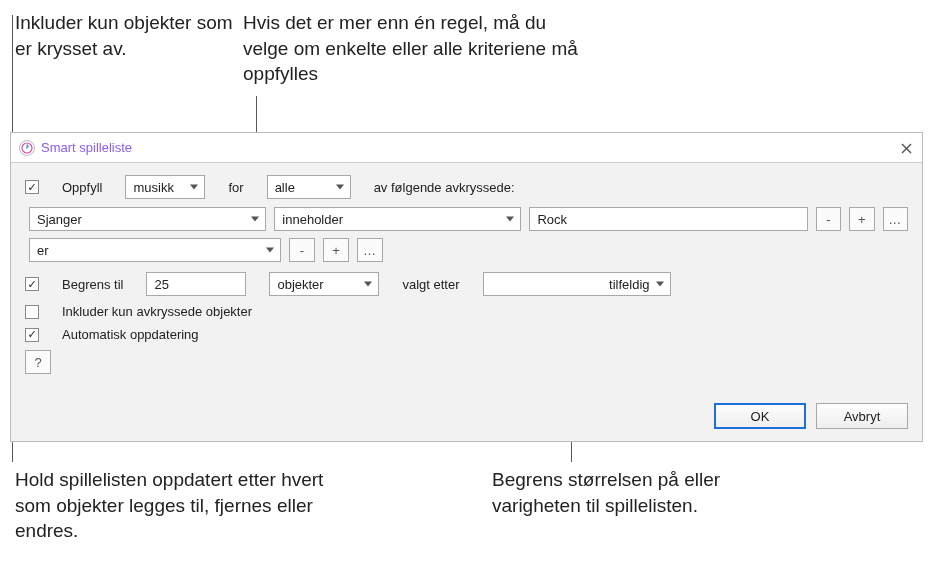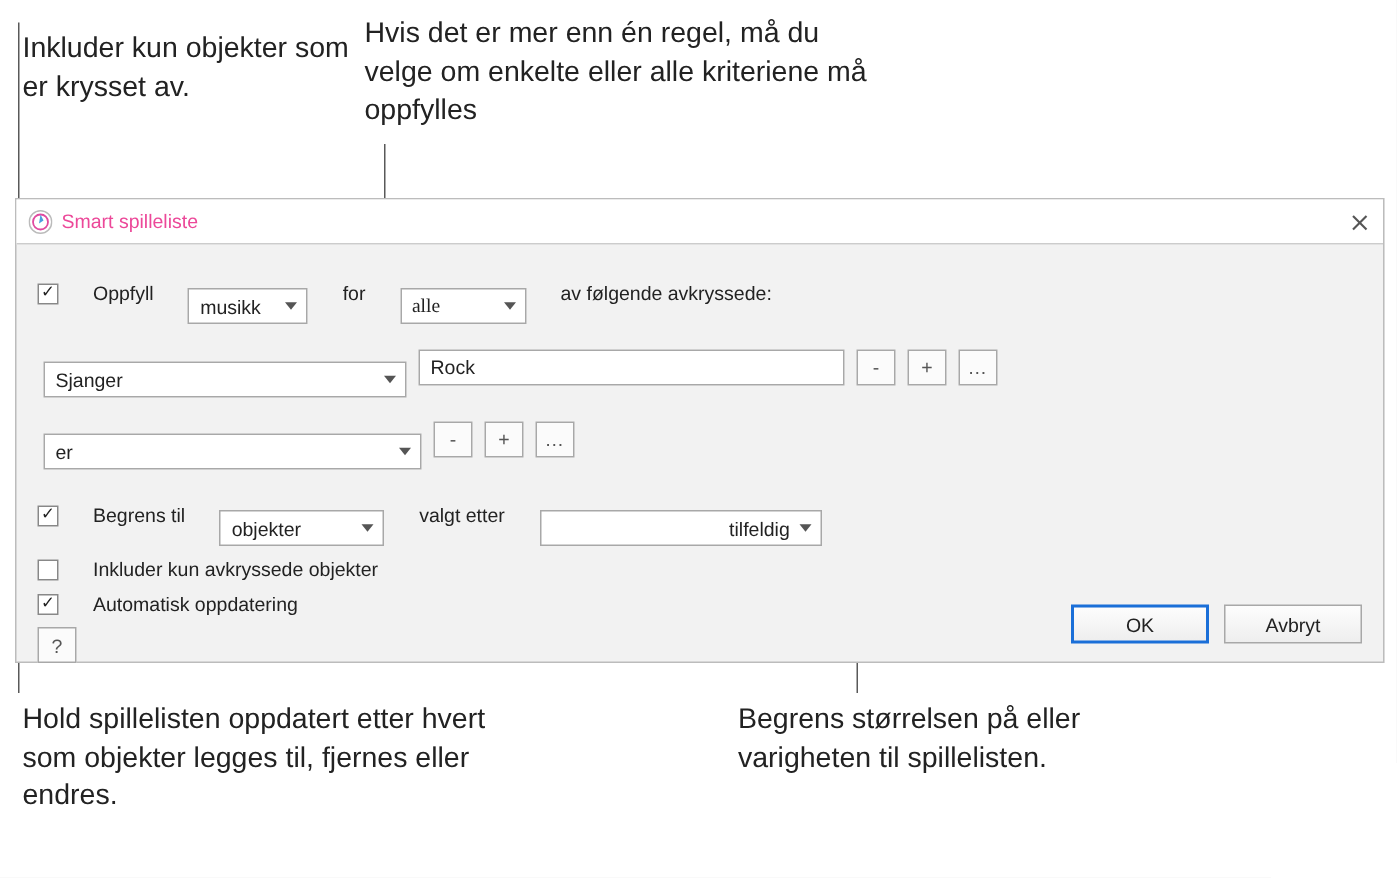--- a/index.html
+++ b/index.html
@@ -44,21 +44,21 @@
     border-bottom: 1px solid #ccc;
     display: flex;
     align-items: center;
     padding: 0 8px;
     position: relative;
   }
   .titlebar .app-icon {
     width: 16px; height: 16px; margin-right: 6px;
     display: inline-flex; align-items:center; justify-content:center;
   }
-  .titlebar .title { font-size: 13px; color: #ec4899; }
+  .titlebar .title { font-size: 13px; color: #8b5cf6; }
   .titlebar .close {
     position: absolute; right: 6px; top: 5px;
     width: 20px; height: 20px;
     display:flex; align-items:center; justify-content:center;
     cursor: pointer;
     font-size: 14px; color: #555;
   }
   .body {
     padding: 12px 14px 10px 14px;
   }
@@ -85,21 +85,20 @@
     height: 24px;
     background: #fff;
     border: 1px solid #a8a8a8;
     display: inline-flex;
     align-items: center;
     padding: 0 20px 0 7px;
     position: relative;
     font-size: 13px;
     cursor: pointer;
     min-width: 50px;
-    margin-top: 17px;
   }
   .select::after {
     content: "";
     position: absolute;
     right: 6px; top: 50%;
     width: 0; height: 0;
     border-left: 4px solid transparent;
     border-right: 4px solid transparent;
     border-top: 5px solid #555;
     transform: translateY(-50%);
@@ -172,21 +171,21 @@
     color: #222;
     padding: 0 14px;
   }
   .btn.primary {
     border: 2px solid #1a6fd8;
   }
 </style>
 </head>
 <body>
 
-<div class="callout" style="left:15px; top:20px; width:220px;">Inkluder kun objekter som er krysset av.</div>
+<div class="callout" style="left:15px; top:10px; width:220px;">Inkluder kun objekter som er krysset av.</div>
 
 <div class="callout" style="left:243px; top:10px; width:340px;">Hvis det er mer enn én regel, må du velge om enkelte eller alle kriteriene må oppfylles</div>
 
 <div class="callout" style="left:15px; top:467px; width:330px;">Hold spillelisten oppdatert etter hvert som objekter legges til, fjernes eller endres.</div>
 
 <div class="callout" style="left:492px; top:467px; width:230px;">Begrens størrelsen på eller varigheten til spillelisten.</div>
 
 <div class="callout-line v" style="left:12px; top:15px; height:338px;"></div>
 <div class="callout-line h" style="left:12px; top:353px; width:16px;"></div>
 
@@ -217,31 +216,34 @@
 
   <div class="body">
 
     <div class="row">
       <span class="checkbox checked"></span>
       <span class="label">Oppfyll</span>
       <span class="select" style="width:80px;">
         <span>musikk</span>
       </span>
       <span class="label">for</span>
-      <span class="select" style="width:84px;font-family:Liberation Serif, serif;">
+      <span class="select" style="width:84px;">
         <span>alle</span>
       </span>
       <span class="label">av følgende avkryssede:</span>
     </div>
 
     <div class="rules">
 
       <div class="rule-row" style="padding-left:4px;">
         <span class="select" style="width:242px;">
           <span>Sjanger</span>
+        </span>
+        <span class="select" style="width:252px;">
+          <span>inneholder</span>
         </span>
         <span class="input-text" style="width:284px;">
           <span>Rock</span>
         </span>
         <span class="btn-sq">-</span>
         <span class="btn-sq">+</span>
         <span class="btn-sq dots">…</span>
       </div>
 
       <div class="rule-row" style="padding-left:4px;">
@@ -250,20 +252,23 @@
         </span>
         <span class="btn-sq">-</span>
         <span class="btn-sq">+</span>
         <span class="btn-sq dots">…</span>
       </div>
     </div>
 
     <div class="row">
       <span class="checkbox checked"></span>
       <span class="label">Begrens til</span>
+      <span class="input-text" style="width:100px;">
+        <span>25</span>
+      </span>
       <span class="select" style="width:110px;">
         <span>objekter</span>
       </span>
       <span class="label">valgt etter</span>
       <span class="select" style="width:188px;justify-content:flex-end;">
         <span>tilfeldig</span>
       </span>
     </div>
 
     <div class="row">

